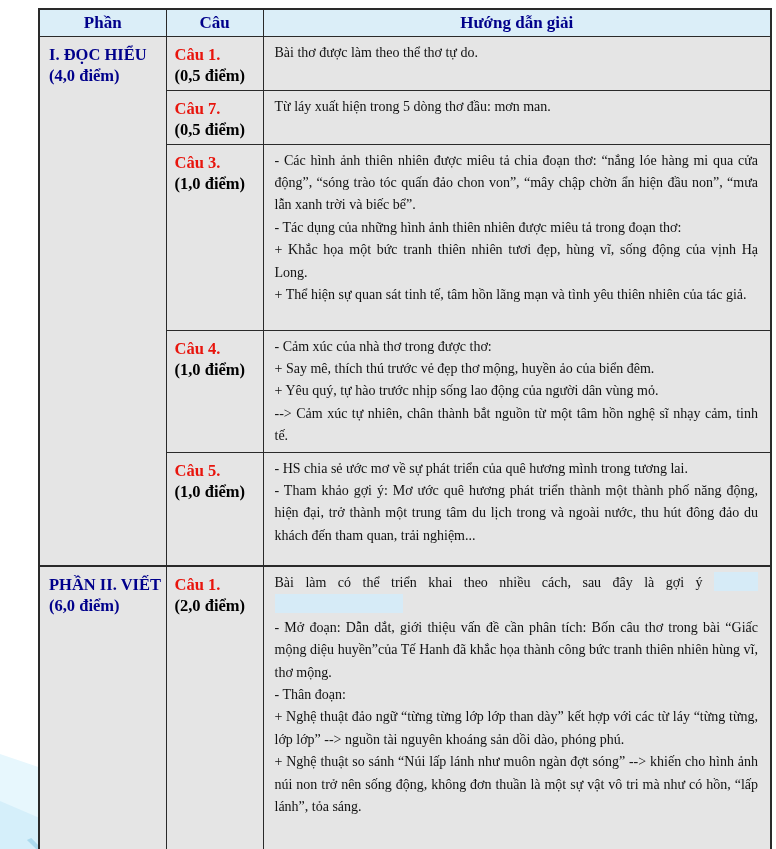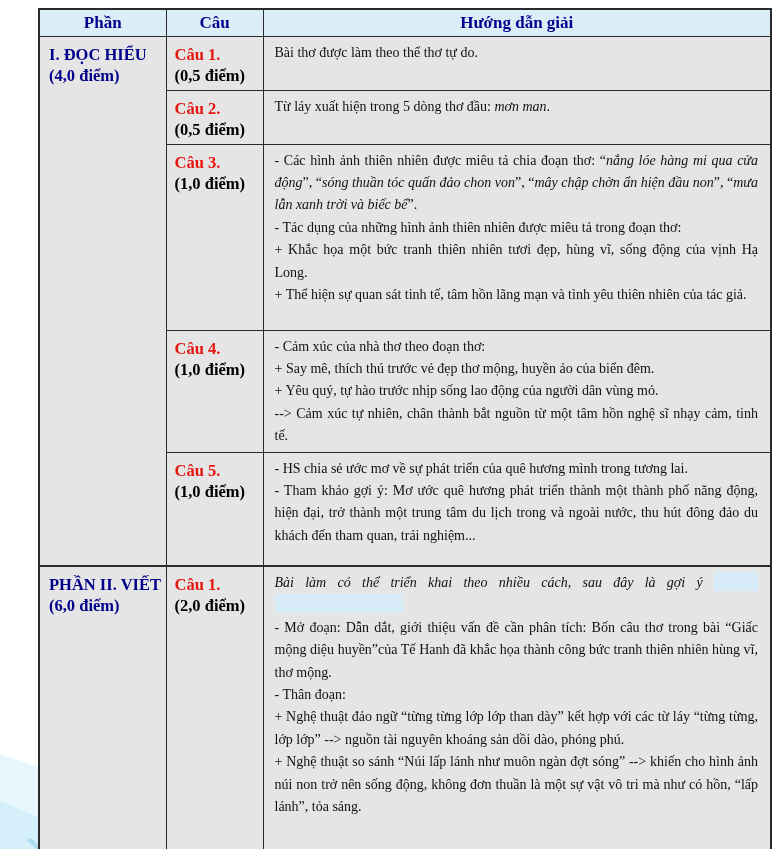--- a/index.html
+++ b/index.html
@@ -38,21 +38,21 @@
   tr.hr4 {height:116px;padding-left:48px;} tr.hr5 {height:114px;} tr.hr6 {height:328px;}
   tr.section-start td{border-top:2.5px solid var(--border);}
   td.sec{color:var(--navy);font-weight:bold;font-size:16.5px;line-height:21px;
     padding:7px 4px 4px 9px;}
   td.qc{font-weight:bold;font-size:16.5px;line-height:21px;padding:7px 2px 4px 8px;}
   td.qc .cau{color:var(--red);}
   td.qc .diem{color:#000;}
   td.ans{font-size:14px;line-height:22.4px;padding:5px 12px 4px 11px;
     text-align:justify;}
   td.ans p{margin:0;}
-  td.ans .i{font-style:italic;}
+  td.ans .i{}
   td.ans .jlast{text-align-last:justify;}
   .redact{display:inline-block;background:var(--hl);height:19px;vertical-align:-4px;}
 </style>
 </head>
 <body>
 
 <div class="watermark">
   <div class="wm-tri1"></div>
   <div class="wm-tri2"></div>
   <div class="wm-text">ve    ve</div>
@@ -80,46 +80,46 @@
       <td class="qc">
         <div class="cau">Câu 1.</div>
         <div class="diem">(0,5 điểm)</div>
       </td>
       <td class="ans">
           <p><span>Bài thơ được làm theo thể thơ tự do.</span></p>
         </td>
     </tr>
     <tr class="hr2">
       <td class="qc">
-        <div class="cau">Câu 2.</div>
+        <div class="cau">Câu 7.</div>
         <div class="diem">(0,5 điểm)</div>
       </td>
       <td class="ans">
           <p><span>Từ láy xuất hiện trong 5 dòng thơ đầu: </span><span class="i">mơn man</span><span>.</span></p>
         </td>
     </tr>
     <tr class="hr3">
       <td class="qc">
         <div class="cau">Câu 3.</div>
         <div class="diem">(1,0 điểm)</div>
       </td>
       <td class="ans">
-          <p><span>- Các hình ảnh thiên nhiên được miêu tả chia đoạn thơ: “</span><span class="i">nắng lóe hàng mi qua cửa động</span><span>”, “</span><span class="i">sóng thuần tóc quấn đảo chon von</span><span>”, “</span><span class="i">mây chập chờn ẩn hiện đầu non</span><span>”, “</span><span class="i">mưa lẫn xanh trời và biếc bể</span><span>”.</span></p>
+          <p><span>- Các hình ảnh thiên nhiên được miêu tả chia đoạn thơ: “</span><span class="i">nắng lóe hàng mi qua cửa động</span><span>”, “</span><span class="i">sóng trào tóc quấn đảo chon von</span><span>”, “</span><span class="i">mây chập chờn ẩn hiện đầu non</span><span>”, “</span><span class="i">mưa lẫn xanh trời và biếc bể</span><span>”.</span></p>
           <p><span>- Tác dụng của những hình ảnh thiên nhiên được miêu tả trong đoạn thơ:</span></p>
           <p><span>+ Khắc họa một bức tranh thiên nhiên tươi đẹp, hùng vĩ, sống động của vịnh Hạ Long.</span></p>
           <p><span>+ Thể hiện sự quan sát tinh tế, tâm hồn lãng mạn và tình yêu thiên nhiên của tác giả.</span></p>
         </td>
     </tr>
     <tr class="hr4">
       <td class="qc">
         <div class="cau">Câu 4.</div>
         <div class="diem">(1,0 điểm)</div>
       </td>
       <td class="ans">
-          <p><span>- Cảm xúc của nhà thơ theo đoạn thơ:</span></p>
+          <p><span>- Cảm xúc của nhà thơ trong được thơ:</span></p>
           <p><span>+ Say mê, thích thú trước vẻ đẹp thơ mộng, huyền ảo của biển đêm.</span></p>
           <p><span>+ Yêu quý, tự hào trước nhịp sống lao động của người dân vùng mỏ.</span></p>
           <p><span>--&gt; Cảm xúc tự nhiên, chân thành bắt nguồn từ một tâm hồn nghệ sĩ nhạy cảm, tinh tế.</span></p>
         </td>
     </tr>
     <tr class="hr5">
       <td class="qc">
         <div class="cau">Câu 5.</div>
         <div class="diem">(1,0 điểm)</div>
       </td>

